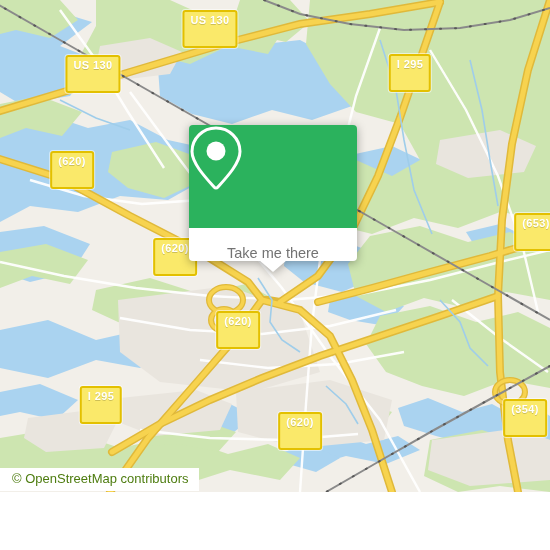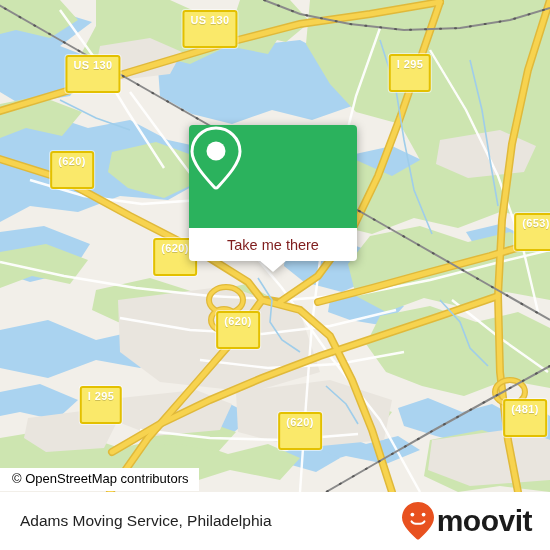--- a/index.html
+++ b/index.html
@@ -30,40 +30,40 @@
     transform:translate(-50%,-50%);
     box-shadow:0 0 0 1px rgba(255,255,255,.55);
   }
   .shield.alt{background:#FAE96A;border-color:#E3C000;color:#fff;
               text-shadow:0 1px 0 rgba(0,0,0,.18);}
 
   
   .attrib{
     position:absolute;left:0;top:468px;
     background:#fff;
-    color:#000000;
+    color:#4d7c0f;
     font-size:13px;
     padding:4px 10px 5px 12px;
     line-height:1.1;
     white-space:nowrap;
   }
 
   
   .popup{
     position:absolute;left:189px;top:125px;width:168px;
     filter:drop-shadow(0 2px 5px rgba(0,0,0,.33));
   }
   .popup-head{
     height:103px;border-radius:4px 4px 0 0;
     display:flex;align-items:center;justify-content:center;
   }
   .popup-foot{
     background:#fff;border-radius:0 0 4px 4px;
-    height:33px;display:flex;align-items:center;justify-content:center;
-    color:#7f1d1d;font-size:14.5px;
+    height:33px;display:flex;align-items:flex-end;justify-content:center;
+    color:#737373;font-size:14.5px;
   }
   .popup-tail{
     position:absolute;left:50%;bottom:-11px;transform:translateX(-50%);
     width:0;height:0;border-left:14px solid transparent;
     border-right:14px solid transparent;border-top:12px solid #fff;
   }
 
   
   .bottombar{
     position:absolute;left:0;top:492px;width:550px;height:58px;
@@ -222,47 +222,34 @@
     </svg>
 
     <div class="shield alt" style="left:210px;top:29px;">US 130</div>
     <div class="shield alt" style="left:93px;top:74px;">US 130</div>
     <div class="shield alt" style="left:410px;top:73px;">I 295</div>
     <div class="shield alt" style="left:72px;top:170px;">(620)</div>
     <div class="shield alt" style="left:175px;top:257px;">(620)</div>
     <div class="shield alt" style="left:536px;top:232px;">(653)</div>
     <div class="shield alt" style="left:238px;top:330px;">(620)</div>
     <div class="shield alt" style="left:101px;top:405px;">I 295</div>
-    <div class="shield alt" style="left:525px;top:418px;">(481)</div>
+    <div class="shield alt" style="left:525px;top:418px;">(354)</div>
     <div class="shield alt" style="left:300px;top:431px;">(620)</div>
 
     <div class="attrib">© OpenStreetMap contributors</div>
 
     <div class="popup">
       <div class="popup-head" style="background:#2BB25D;">
         <svg width="54" height="66" viewBox="0 0 54 66">
           <path d="M27,3 C13.8,3 3,13.6 3,26.6 C3,38 16,52 25.3,62.3 C26.2,63.3 27.8,63.3 28.7,62.3
                    C38,52 51,38 51,26.6 C51,13.6 40.2,3 27,3 Z" fill="none" stroke="#ffffff" stroke-width="3"></path>
           <circle cx="27" cy="26" r="9.5" fill="#ffffff"></circle>
         </svg>
       </div>
       <div class="popup-foot">
         <span>Take me there</span>
       </div>
       <div class="popup-tail"></div>
     </div>
   </div>
 
-  <div class="bottombar">
-    <div class="place-title">Adams Moving Service, Philadelphia</div>
-    <div class="brand">
-      <svg width="34" height="40" viewBox="0 0 34 40">
-        <path d="M17,1 C8.2,1 1,8 1,16.6 C1,25 10.5,33 15.6,38 C16.4,38.8 17.6,38.8 18.4,38
-                 C23.5,33 33,25 33,16.6 C33,8 25.8,1 17,1 Z" fill="#E8511F"></path>
-        <circle cx="11.4" cy="13.6" r="1.9" fill="#ffffff"></circle>
-        <circle cx="22.6" cy="13.6" r="1.9" fill="#ffffff"></circle>
-        <path d="M10.6,20.4 C12.4,23.6 21.6,23.6 23.4,20.4" fill="none" stroke="#ffffff" stroke-width="2.1" stroke-linecap="round"></path>
-      </svg>
-      <span class="brand-word">moovit</span>
-    </div>
-  </div>
 
 </div>
 
 </body></html>

